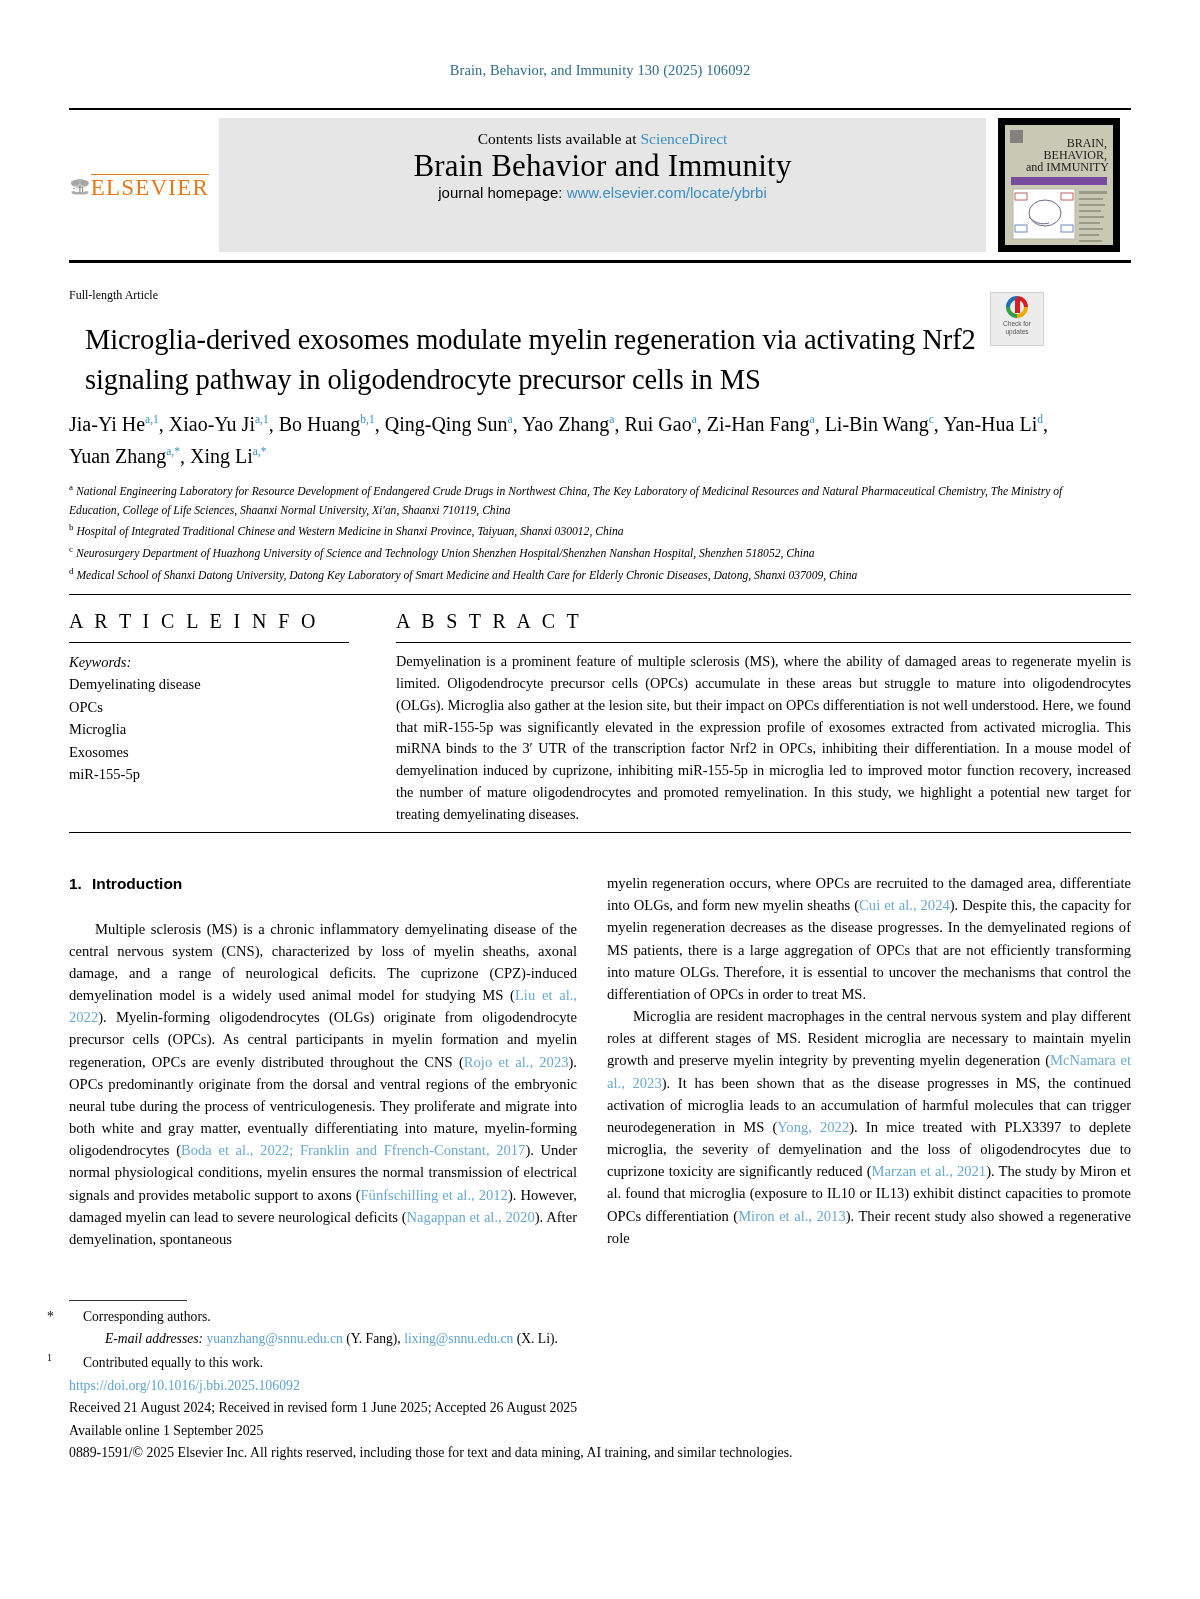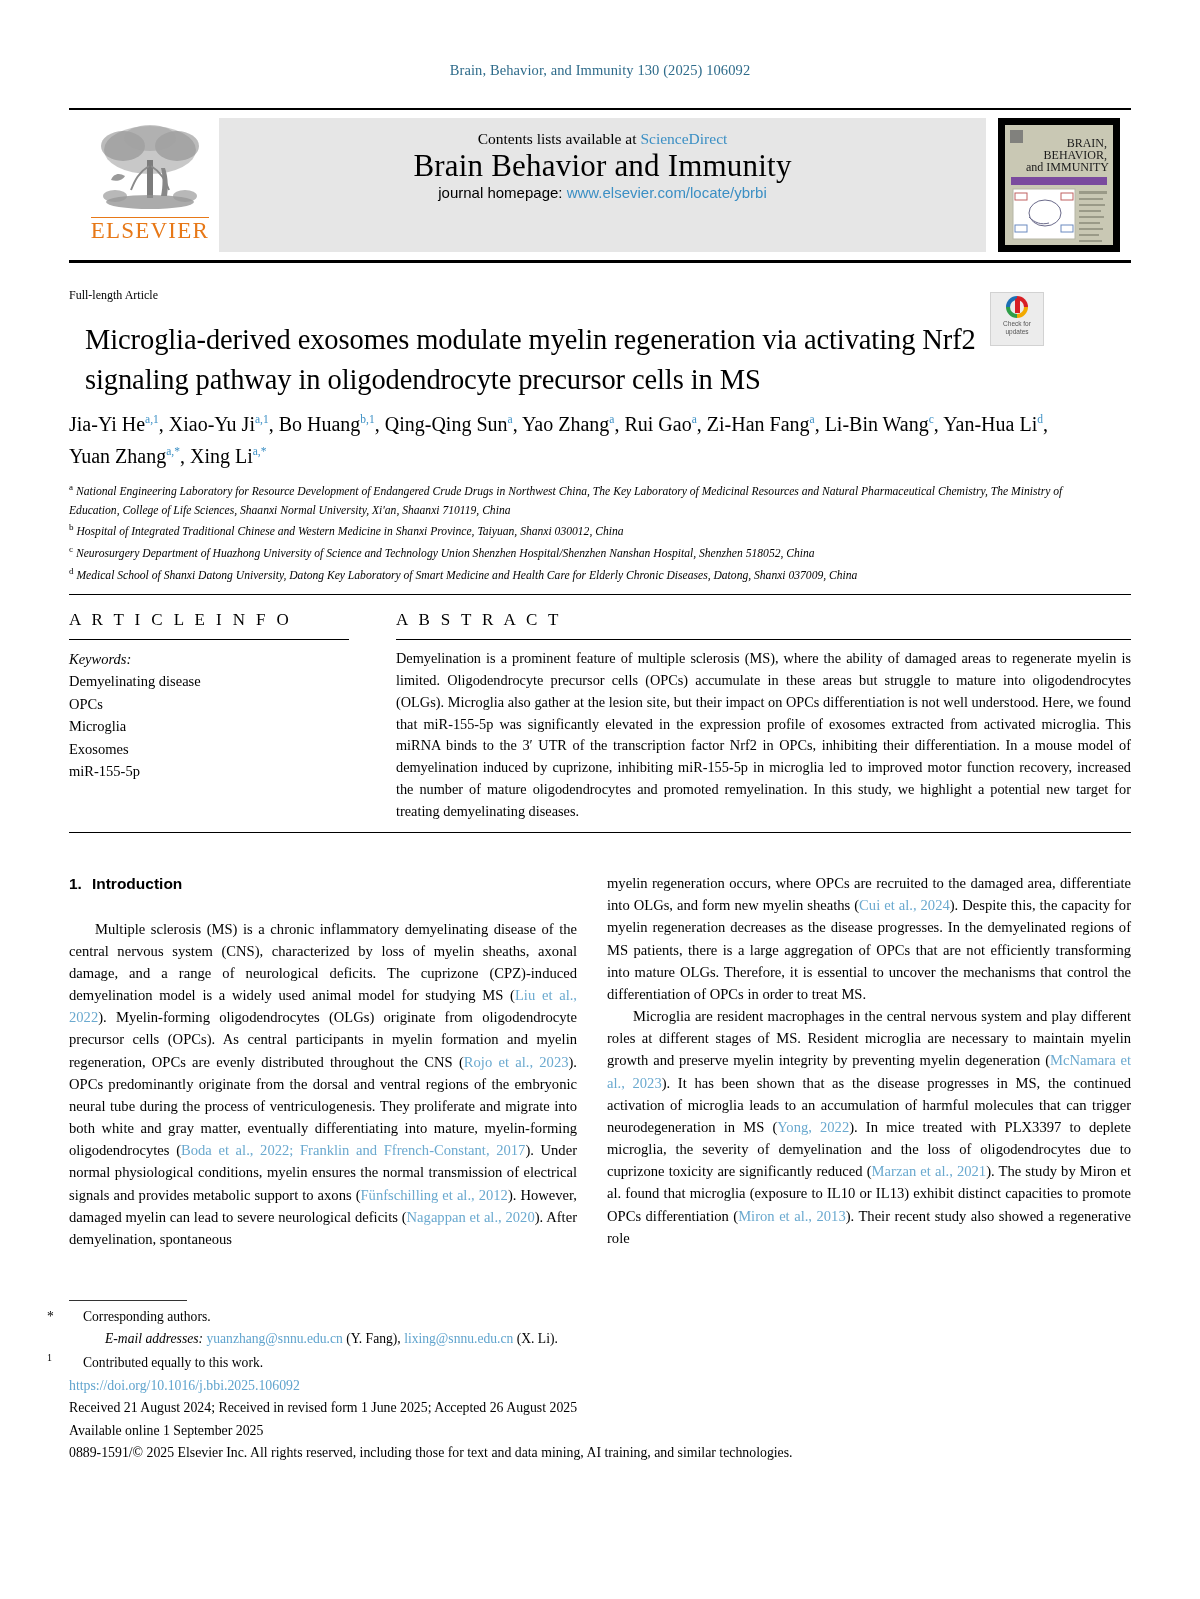--- a/index.html
+++ b/index.html
@@ -46,22 +46,22 @@
     padding: 6px 0 6px 0;
     box-sizing: border-box;
     display: flex;
     align-items: stretch;
     height: 155px;
   }
   .elsevier-logo {
     width: 140px;
     flex: 0 0 140px;
     display: flex;
-    flex-direction: column;
-    align-items: flex-end;
+    flex-direction: row;
+    align-items: center;
     justify-content: flex-start;
     padding-top: 4px;
   }
   .tree-svg { display:block; }
   .elsevier-word {
     font-family: "Liberation Serif", serif;
     font-size: 23px;
     letter-spacing: 1.2px;
     color: #e77817;
     margin-top: 1px;
@@ -203,21 +203,21 @@
     width: 1062px;
     border-top: 1px solid #000;
   }
   .article-info {
     position: absolute;
     top: 610px;
     left: 69px;
     width: 280px;
   }
   .sec-head {
-    font-size: 17px;
+    font-size: 20px;
     letter-spacing: 3.4px;
     margin-bottom: 9px;
   }
   .thin-rule { border-top: 1px solid #000; margin-bottom: 8px; }
   .kw-label { font-style: italic; font-size: 14.5px; line-height: 1.55; }
   .kw-item { font-size: 14.5px; line-height: 1.55; }
   .abstract {
     position: absolute;
     top: 610px;
     left: 396px;

